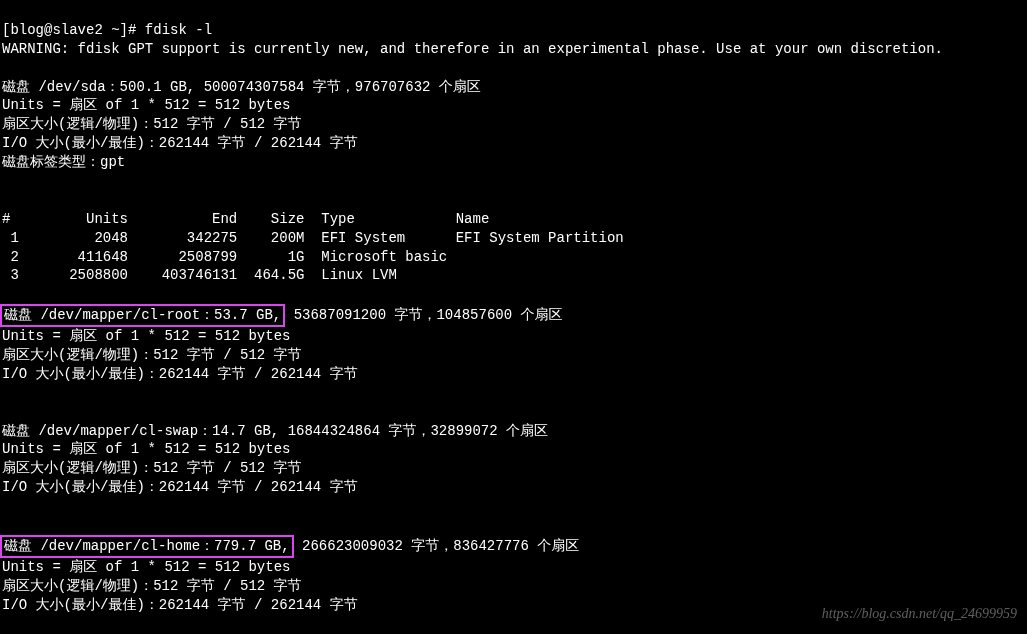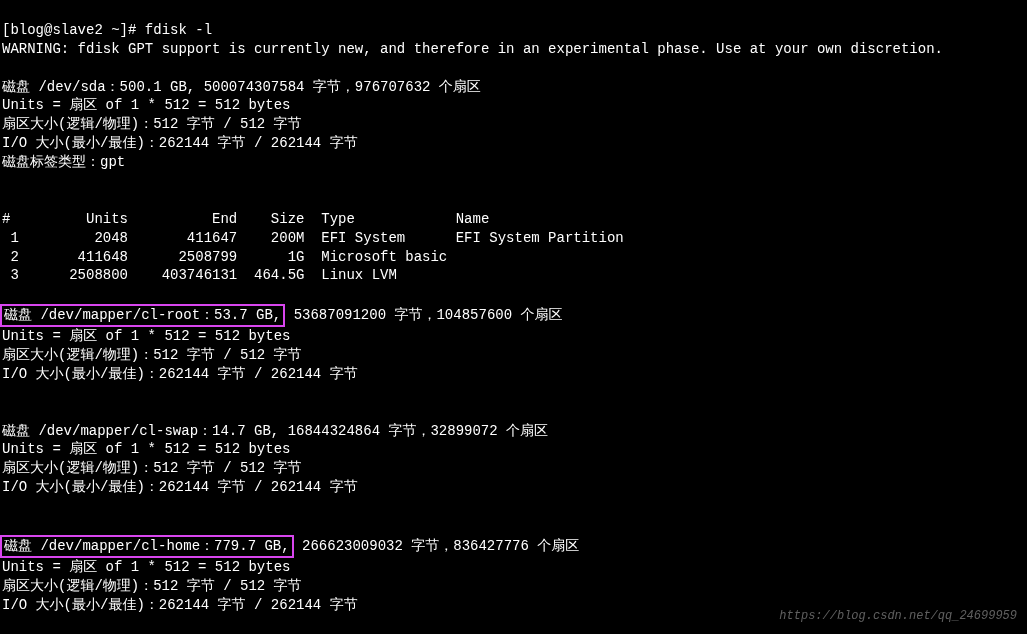--- a/index.html
+++ b/index.html
@@ -27,40 +27,41 @@
       display: inline-block;
       padding: 0 2px;
       margin-left: -2px;
     }
     .watermark {
       position: absolute;
       bottom: 10px;
       right: 10px;
       color: #888888;
       font-style: italic;
-      font-size: 12px;
+      font-size: 14px;
       opacity: 0.7;
+      font-family: Liberation Serif, serif;
     }
   </style>
 </head>
 <body>
 
 <div class="terminal">
 <span>[blog@slave2 ~]# </span><span>fdisk -l</span>
 <span>WARNING: fdisk GPT support is currently new, and therefore in an experimental phase. Use at your own discretion.</span>
 
 <span>磁盘 /dev/sda：500.1 GB, 500074307584 字节，976707632 个扇区</span>
 <span>Units = 扇区 of 1 * 512 = 512 bytes</span>
 <span>扇区大小(逻辑/物理)：512 字节 / 512 字节</span>
 <span>I/O 大小(最小/最佳)：262144 字节 / 262144 字节</span>
 <span>磁盘标签类型：gpt</span>
 
 
 <span>#         Units          End    Size  Type            Name</span>
-<span> 1         2048       411647    200M  EFI System      EFI System Partition</span>
+<span> 1         2048       342275    200M  EFI System      EFI System Partition</span>
 <span> 2       411648      2508799      1G  Microsoft basic </span>
 <span> 3      2508800    403746131  464.5G  Linux LVM       </span>
 
 <span class="red-box"><span>磁盘 /dev/mapper/cl-root：53.7 GB,</span></span><span> 53687091200 字节，104857600 个扇区</span>
 <span>Units = 扇区 of 1 * 512 = 512 bytes</span>
 <span>扇区大小(逻辑/物理)：512 字节 / 512 字节</span>
 <span>I/O 大小(最小/最佳)：262144 字节 / 262144 字节</span>
 
 
 <span>磁盘 /dev/mapper/cl-swap：14.7 GB, 16844324864 字节，32899072 个扇区</span>

